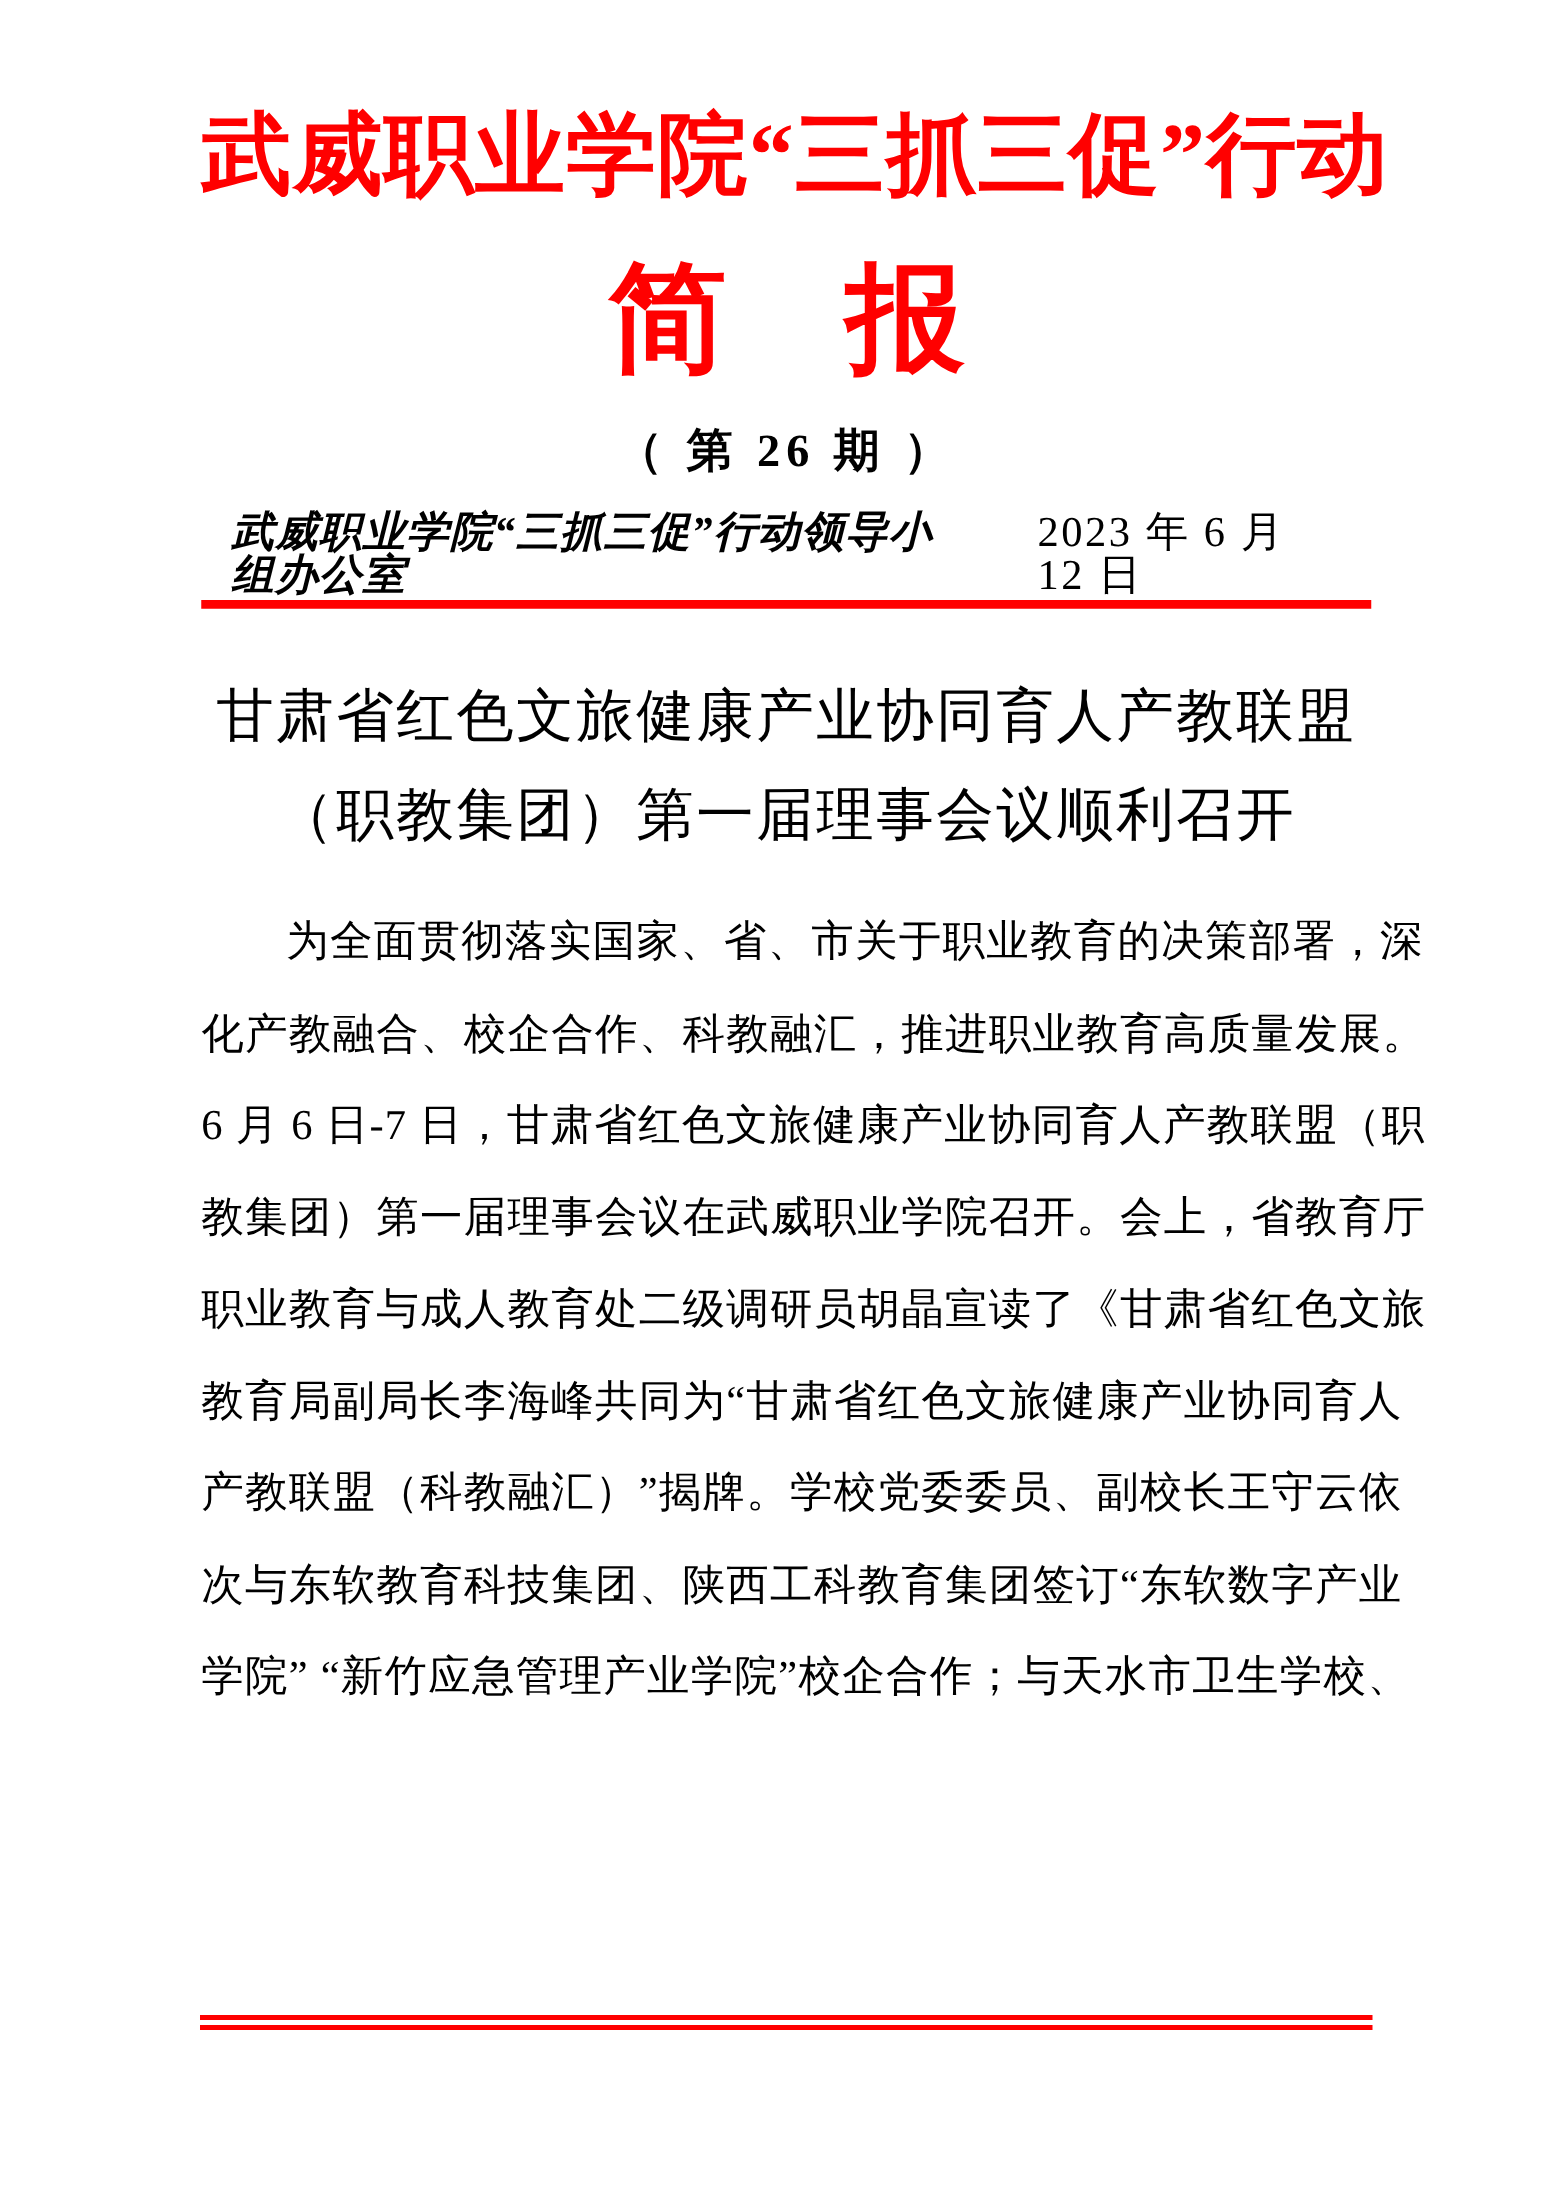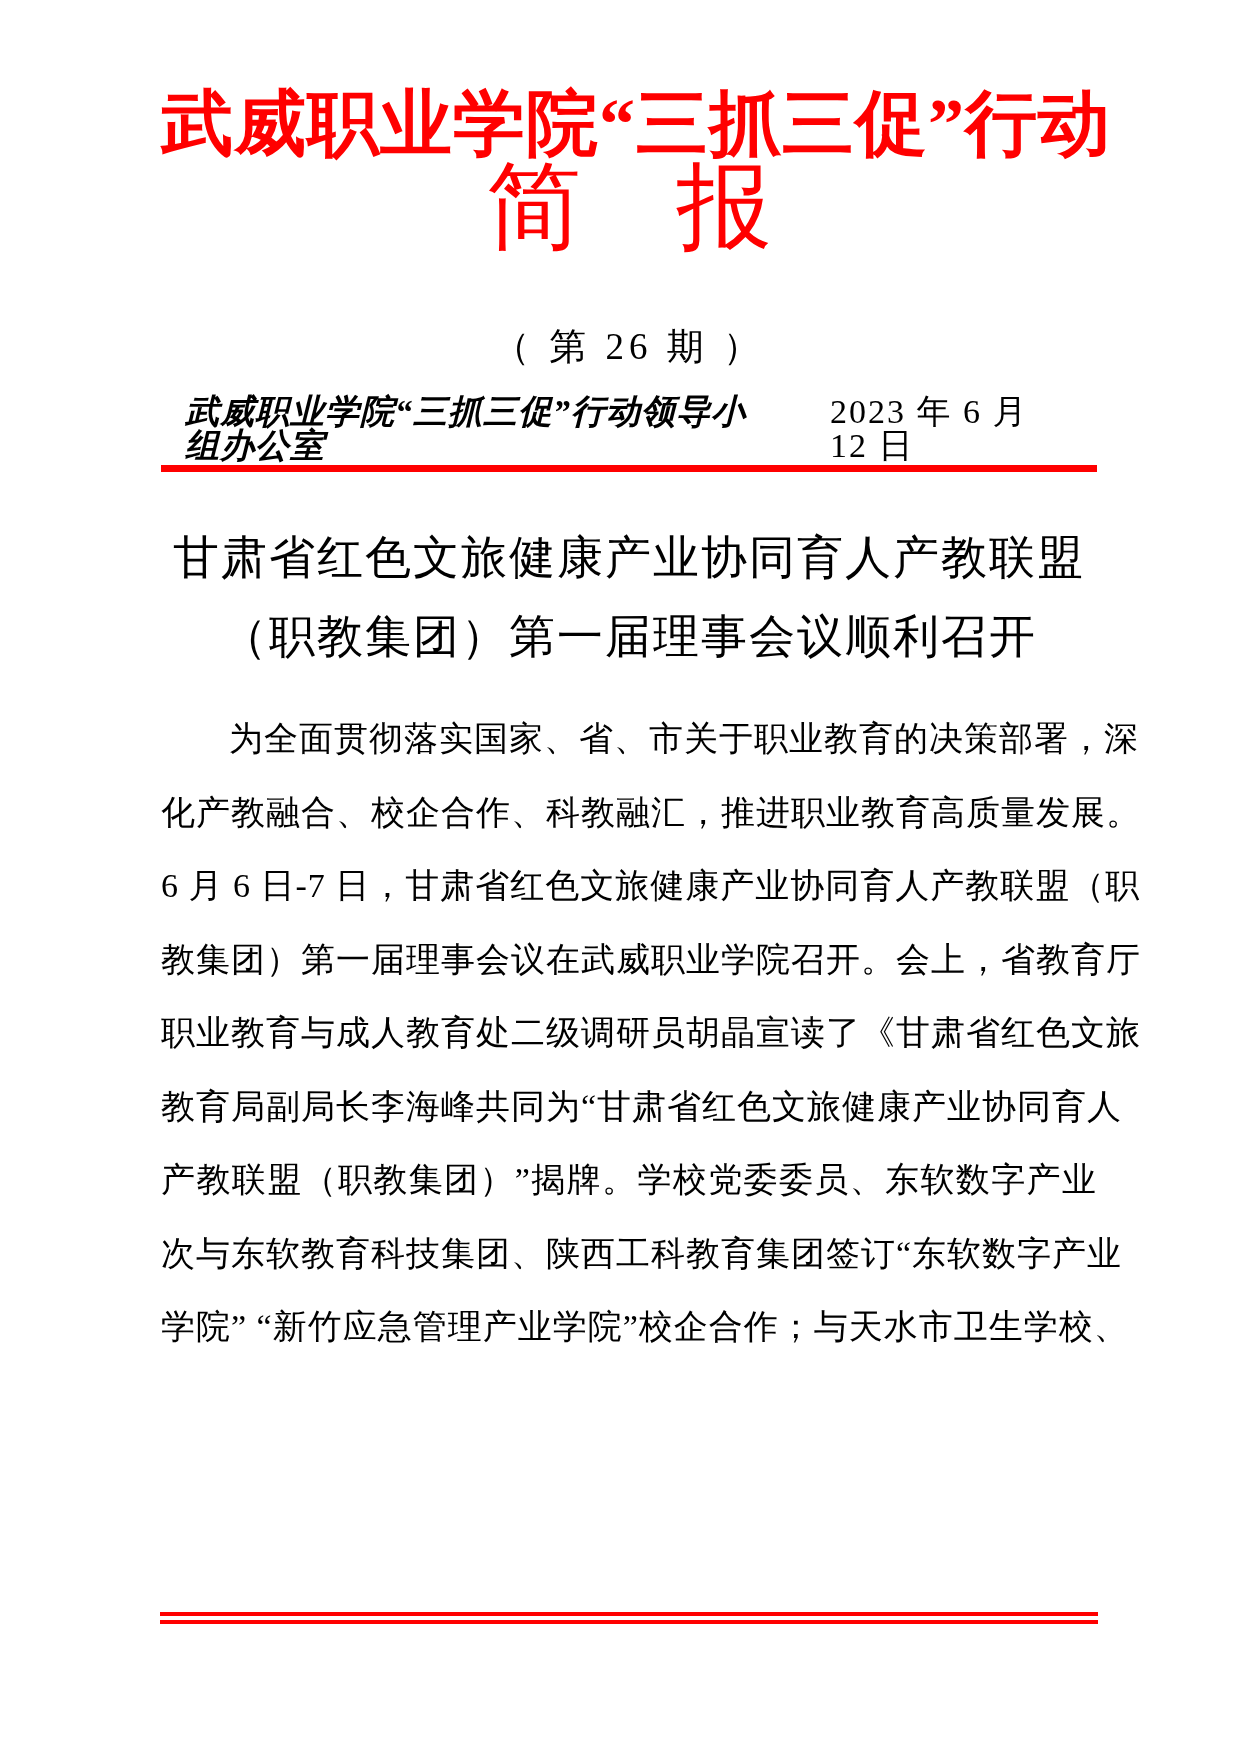--- a/index.html
+++ b/index.html
@@ -34,29 +34,30 @@
     font-size: 72px;
     line-height: 72px;
     font-weight: bold;
     letter-spacing: 1px;
     white-space: nowrap;
   }
   .masthead-subtitle {
     color: var(--accent, #ff0000);
     font-size: 95px;
     line-height: 95px;
-    font-weight: normal;
+    font-weight: bold;
+    margin-top: 48px;
     white-space: nowrap;
   }
   .issue-line {
     font-size: 37px;
     line-height: 37px;
-    margin-top: 73px;
+    margin-top: 40px;
     letter-spacing: 5px;
-    font-weight: normal;
+    font-weight: bold;
   }
   
   .meta-row {
     display: flex;
     justify-content: space-between;
     align-items: flex-end;
     margin-top: 30px;
     font-size: 34px;
     line-height: 34px;
     border-bottom: 7px solid var(--accent, #ff0000);
@@ -141,21 +142,21 @@
     <div class="article-heading first">甘肃省红色文旅健康产业协同育人产教联盟</div>
     <div class="article-heading second">（职教集团）第一届理事会议顺利召开</div>
 
     <div class="article-body">
       <div class="body-line indent">为全面贯彻落实国家、省、市关于职业教育的决策部署，深</div>
       <div class="body-line">化产教融合、校企合作、科教融汇，推进职业教育高质量发展。</div>
       <div class="body-line">6 月 6 日-7 日，甘肃省红色文旅健康产业协同育人产教联盟（职</div>
       <div class="body-line">教集团）第一届理事会议在武威职业学院召开。会上，省教育厅</div>
       <div class="body-line">职业教育与成人教育处二级调研员胡晶宣读了《甘肃省红色文旅</div>
       <div class="body-line">教育局副局长李海峰共同为“甘肃省红色文旅健康产业协同育人</div>
-      <div class="body-line">产教联盟（职教集团）”揭牌。学校党委委员、东软数字产业</div>
+      <div class="body-line">产教联盟（科教融汇）”揭牌。学校党委委员、副校长王守云依</div>
       <div class="body-line">次与东软教育科技集团、陕西工科教育集团签订“东软数字产业</div>
       <div class="body-line">学院” “新竹应急管理产业学院”校企合作；与天水市卫生学校、</div>
     </div>
 
   </div>
 
   <div class="bottom-rule">
     <div class="rule-line"></div>
     <div class="rule-gap"></div>
     <div class="rule-line"></div>

